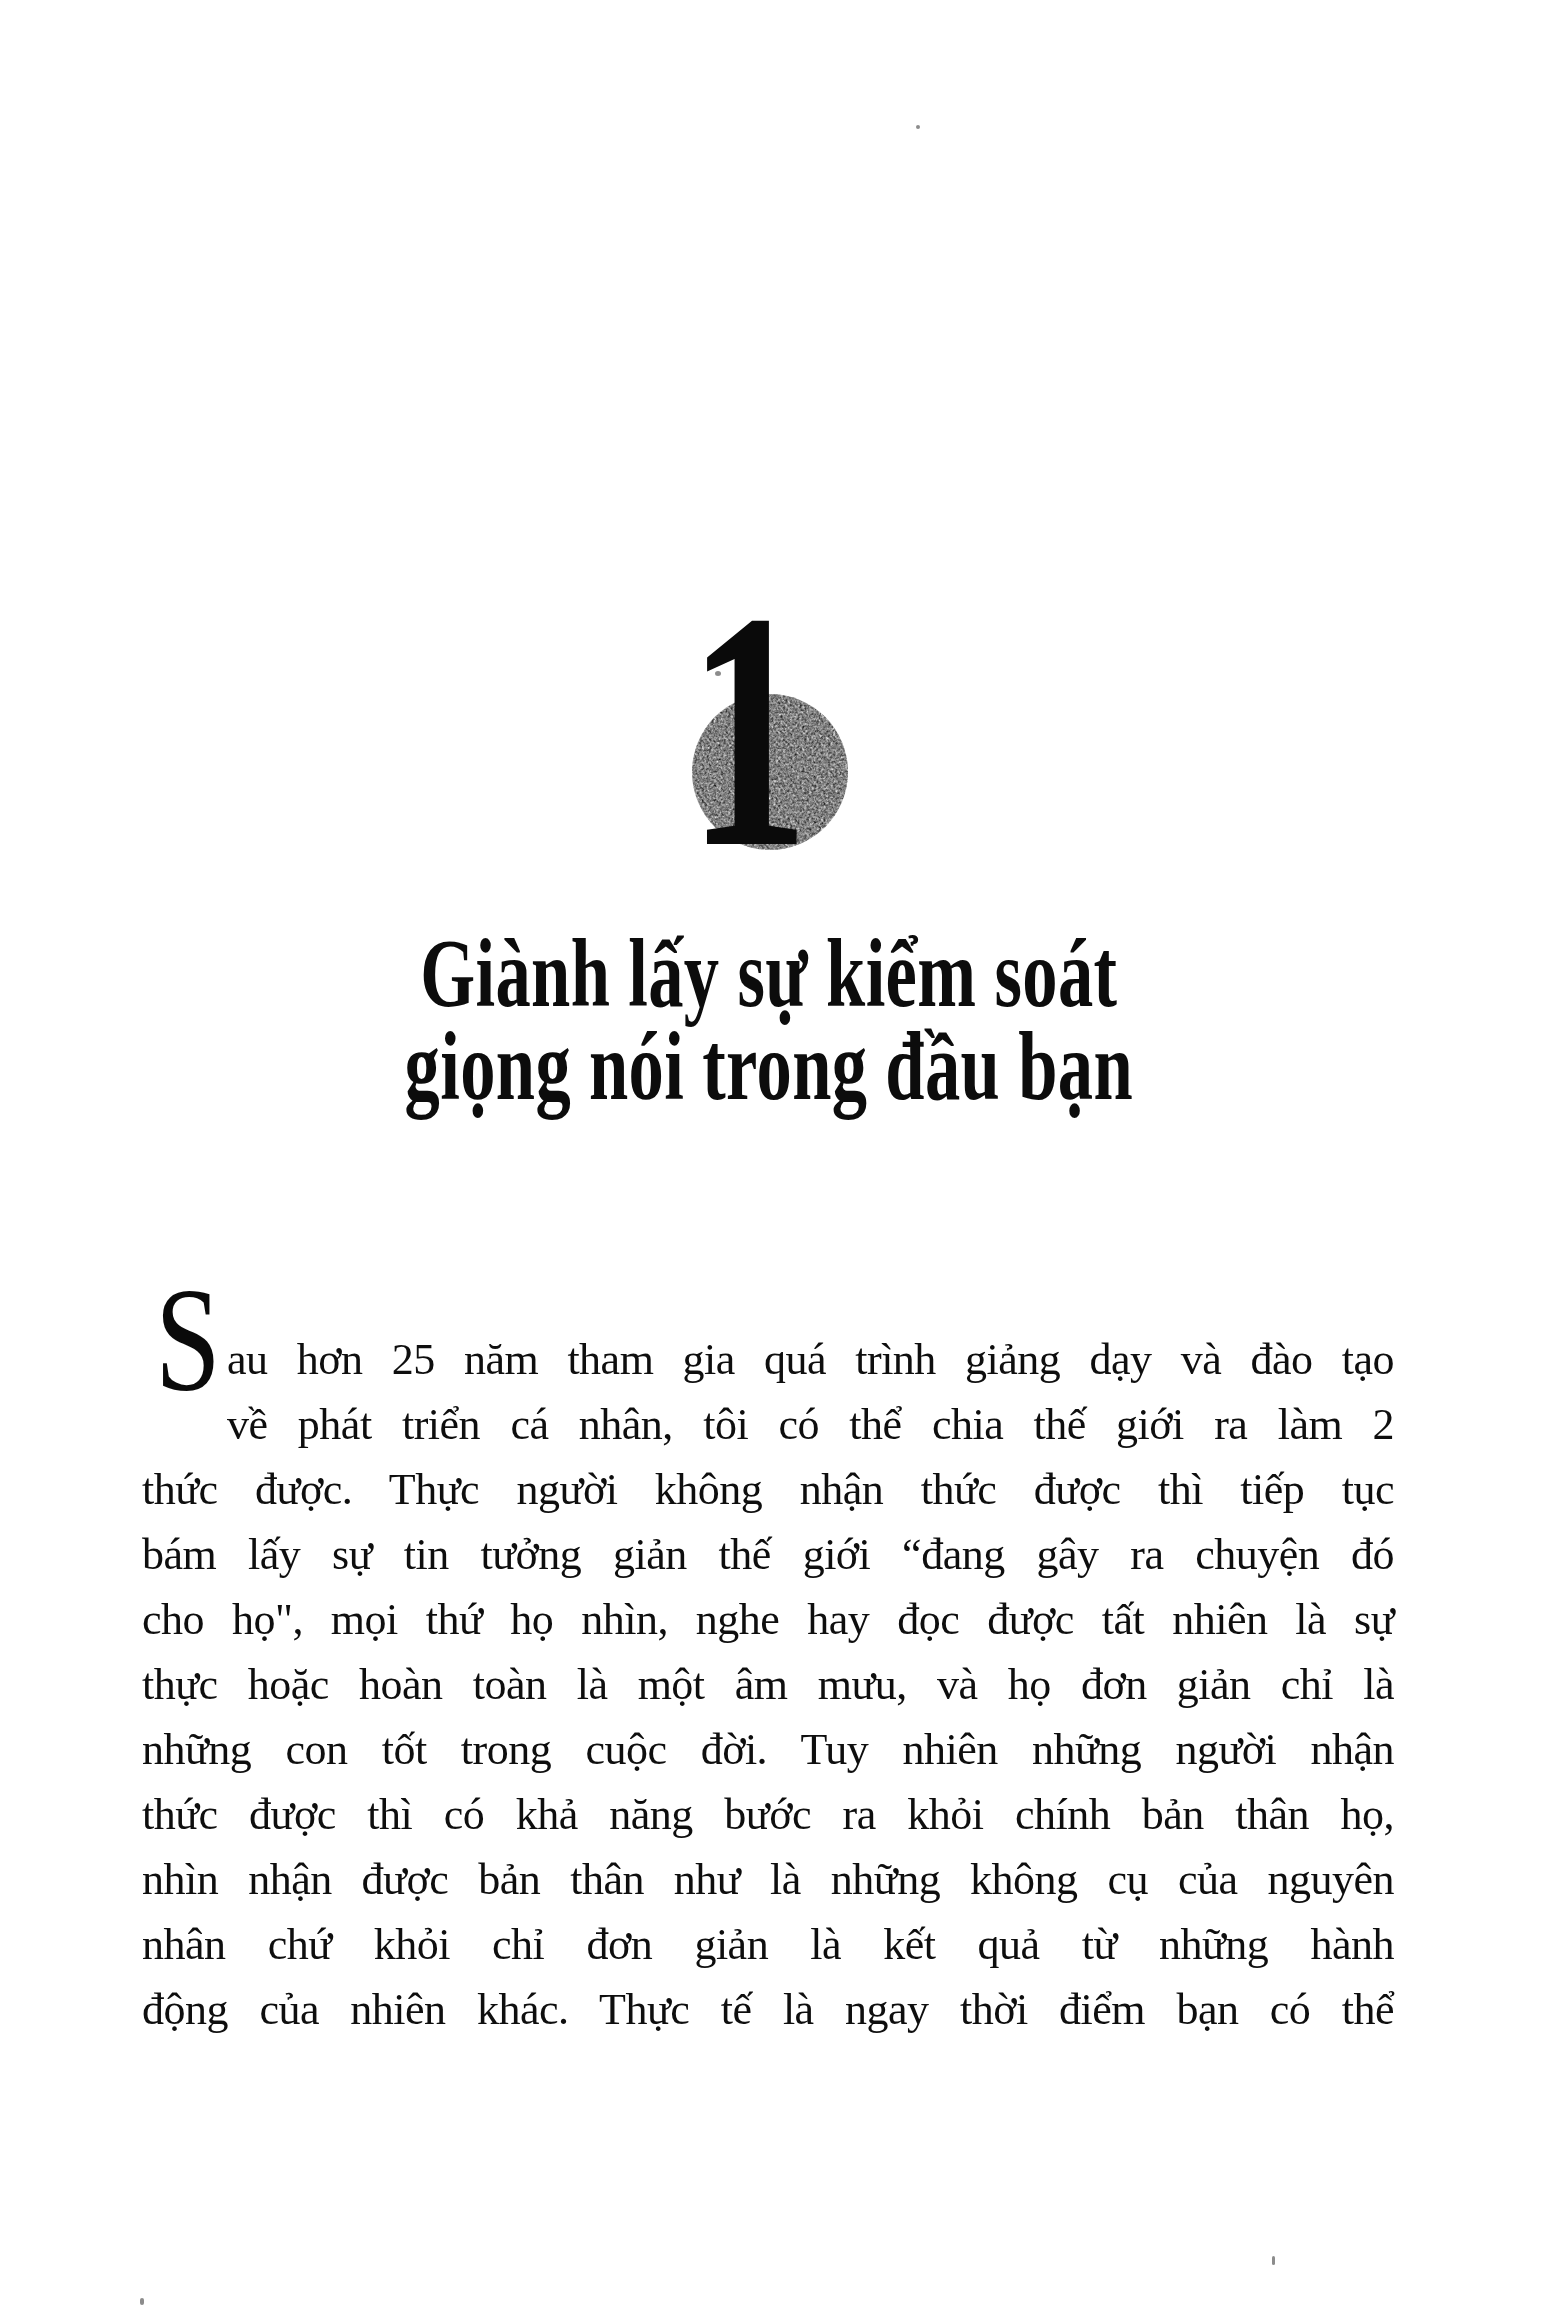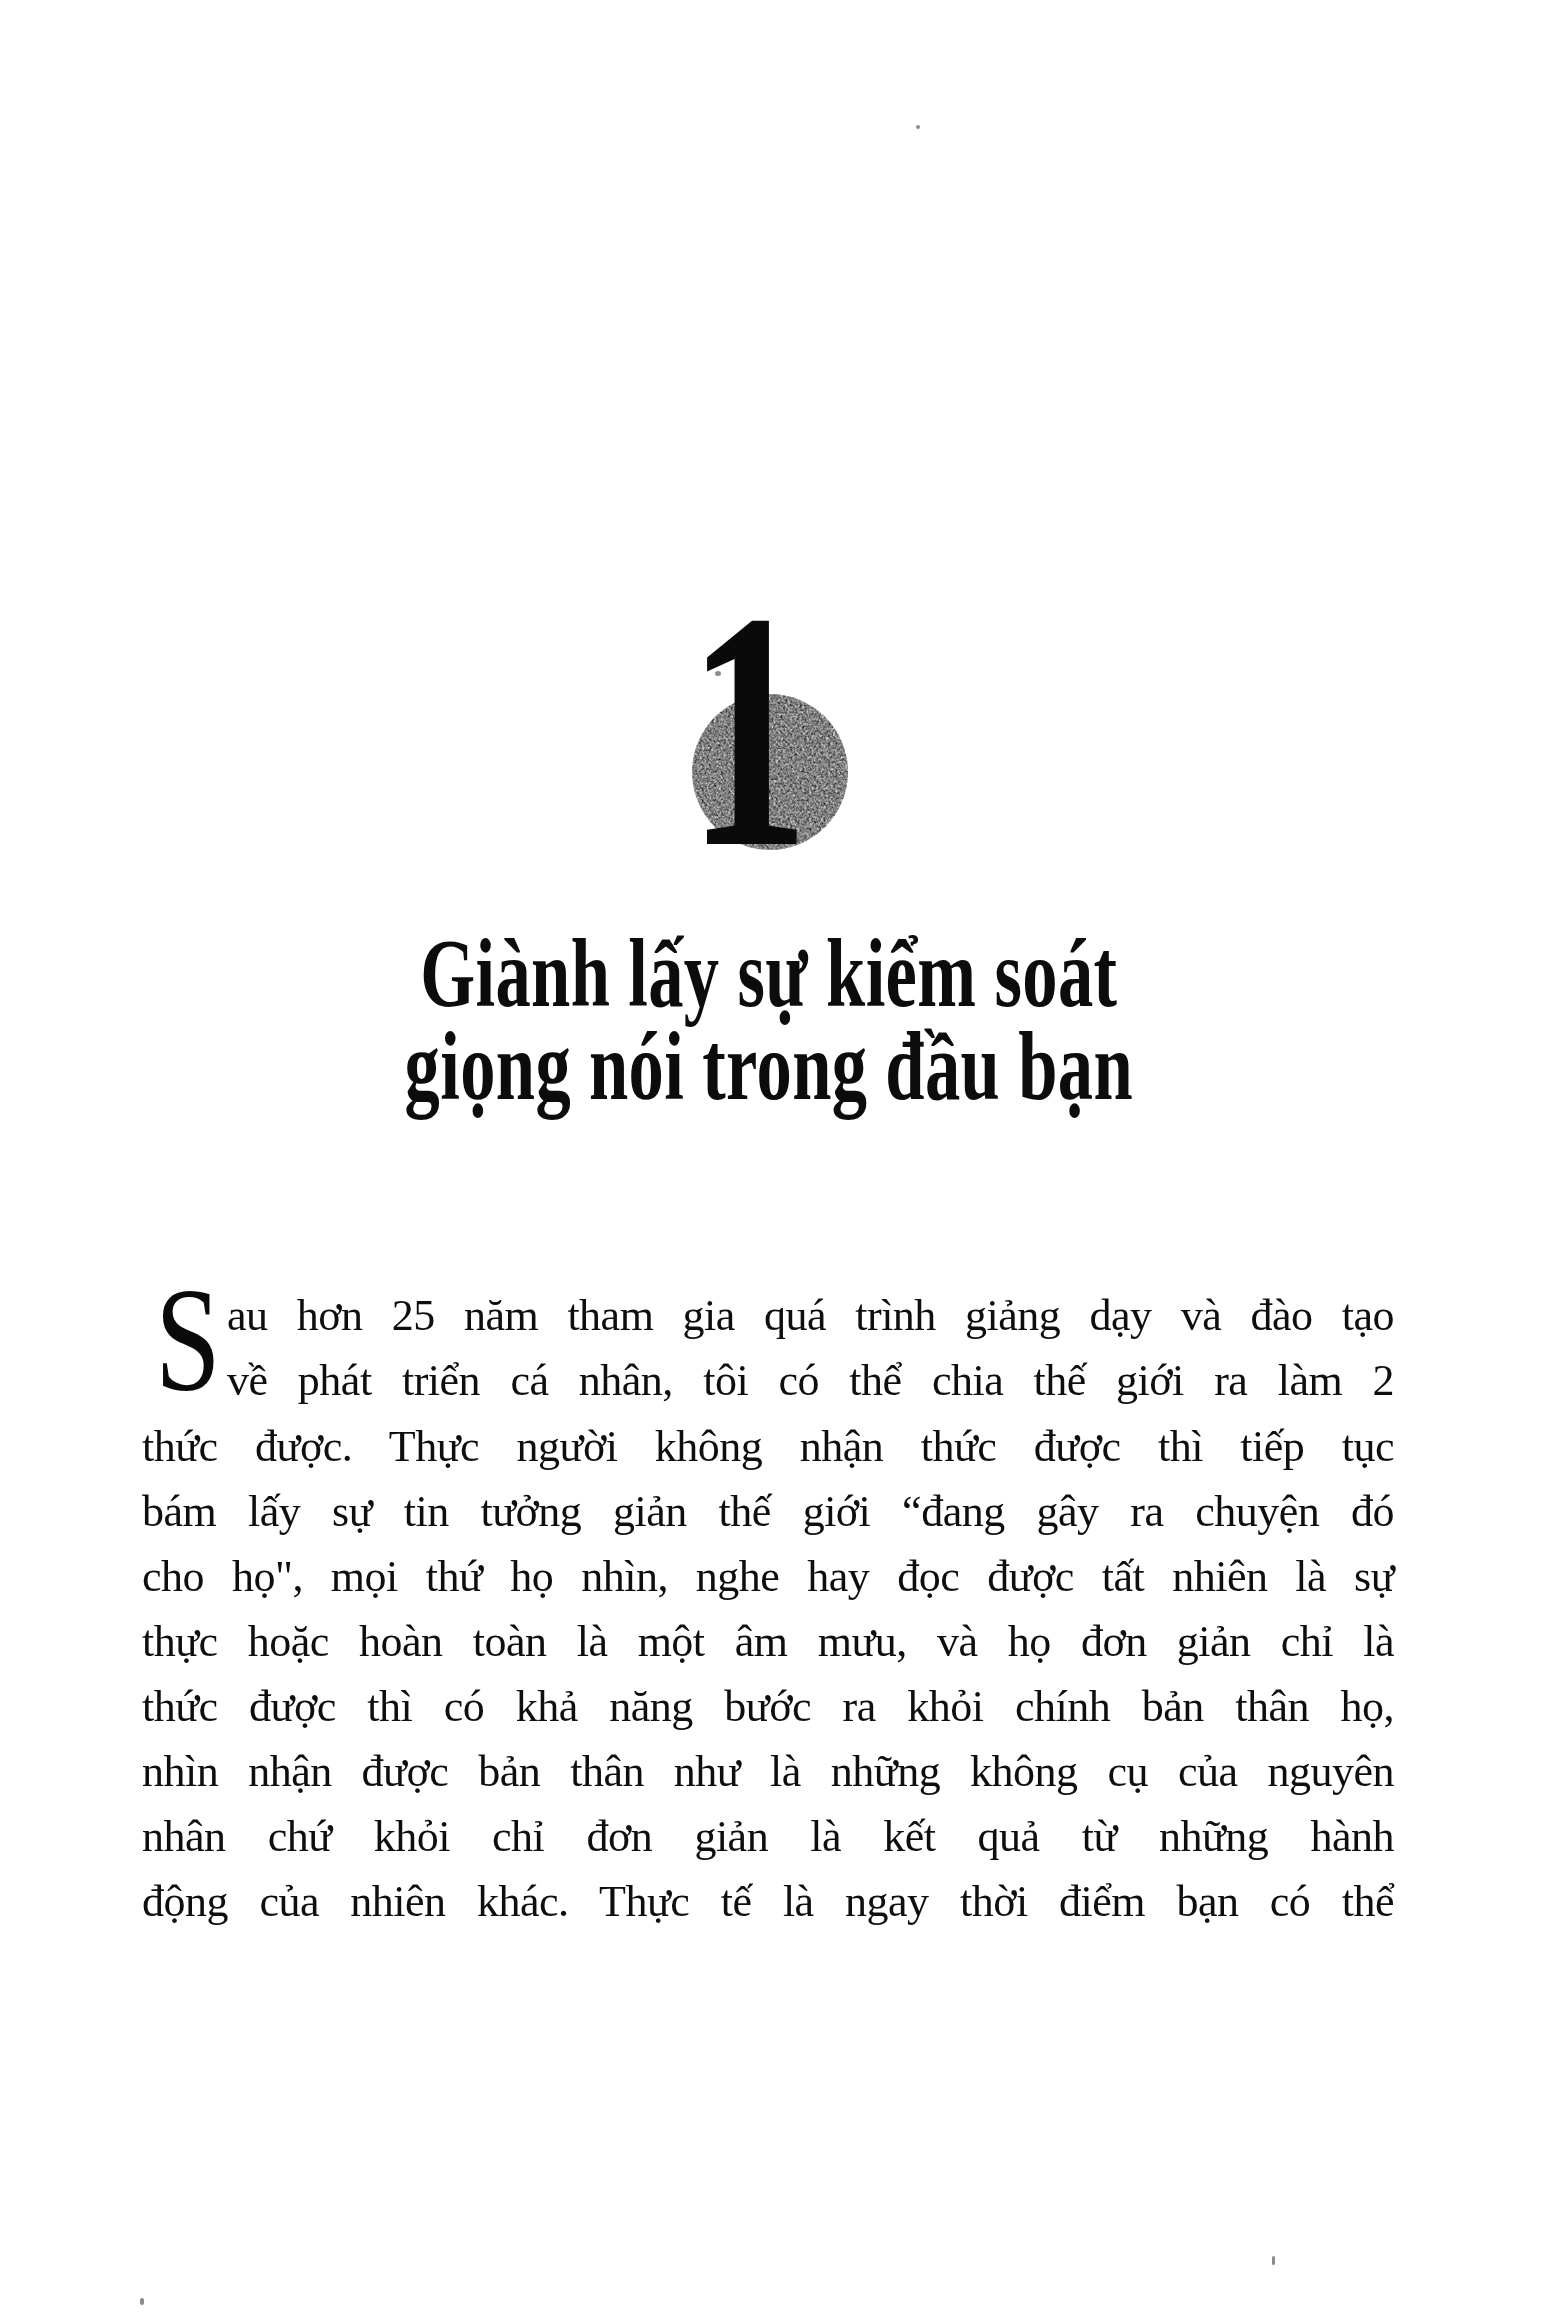--- a/index.html
+++ b/index.html
@@ -81,21 +81,21 @@
   }
   .drop-cap {
     display: inline-block;
     font-size: 148px;
     line-height: 1;
     margin-top: -17px;
     transform: scaleX(0.8);
     transform-origin: 0 0;
     color: #0a0a0a;
   }
-  .drop-lines { flex: 1 1 auto; min-width: 0; }
+  .drop-lines { flex: 1 1 auto; min-width: 0; margin-top: 44px; }
 
   
   .speck {
     position: absolute;
     background: #6f6f6f;
     border-radius: 50%;
     opacity: 0.8;
   }
   .speck.s1 { left: 916px;  top: 125px;  width: 4px; height: 4px; }
   .speck.s2 { left: 715px;  top: 671px;  width: 6px; height: 5px; }
@@ -136,20 +136,21 @@
     </div>
     <div class="drop-lines">
       <div class="bline">au hơn 25 năm tham gia quá trình giảng dạy và đào tạo</div>
       <div class="bline">về phát triển cá nhân, tôi có thể chia thế giới ra làm 2</div>
     </div>
   </div>
   <div class="bline">thức được. Thực người không nhận thức được thì tiếp tục</div>
   <div class="bline">bám lấy sự tin tưởng giản thế giới “đang gây ra chuyện đó</div>
   <div class="bline">cho họ", mọi thứ họ nhìn, nghe hay đọc được tất nhiên là sự</div>
   <div class="bline">thực hoặc hoàn toàn là một âm mưu, và họ đơn giản chỉ là</div>
+  <div class="bline">những con tốt trong cuộc đời. Tuy nhiên những người nhận</div>
   <div class="bline">thức được thì có khả năng bước ra khỏi chính bản thân họ,</div>
   <div class="bline">nhìn nhận được bản thân như là những không cụ của nguyên</div>
   <div class="bline">nhân chứ khỏi chỉ đơn giản là kết quả từ những hành</div>
   <div class="bline">động của nhiên khác. Thực tế là ngay thời điểm bạn có thể</div>
 </div>
 
 <div class="speck s1"></div>
 <div class="speck s2"></div>
 <div class="speck s3"></div>
 <div class="speck s4"></div>

